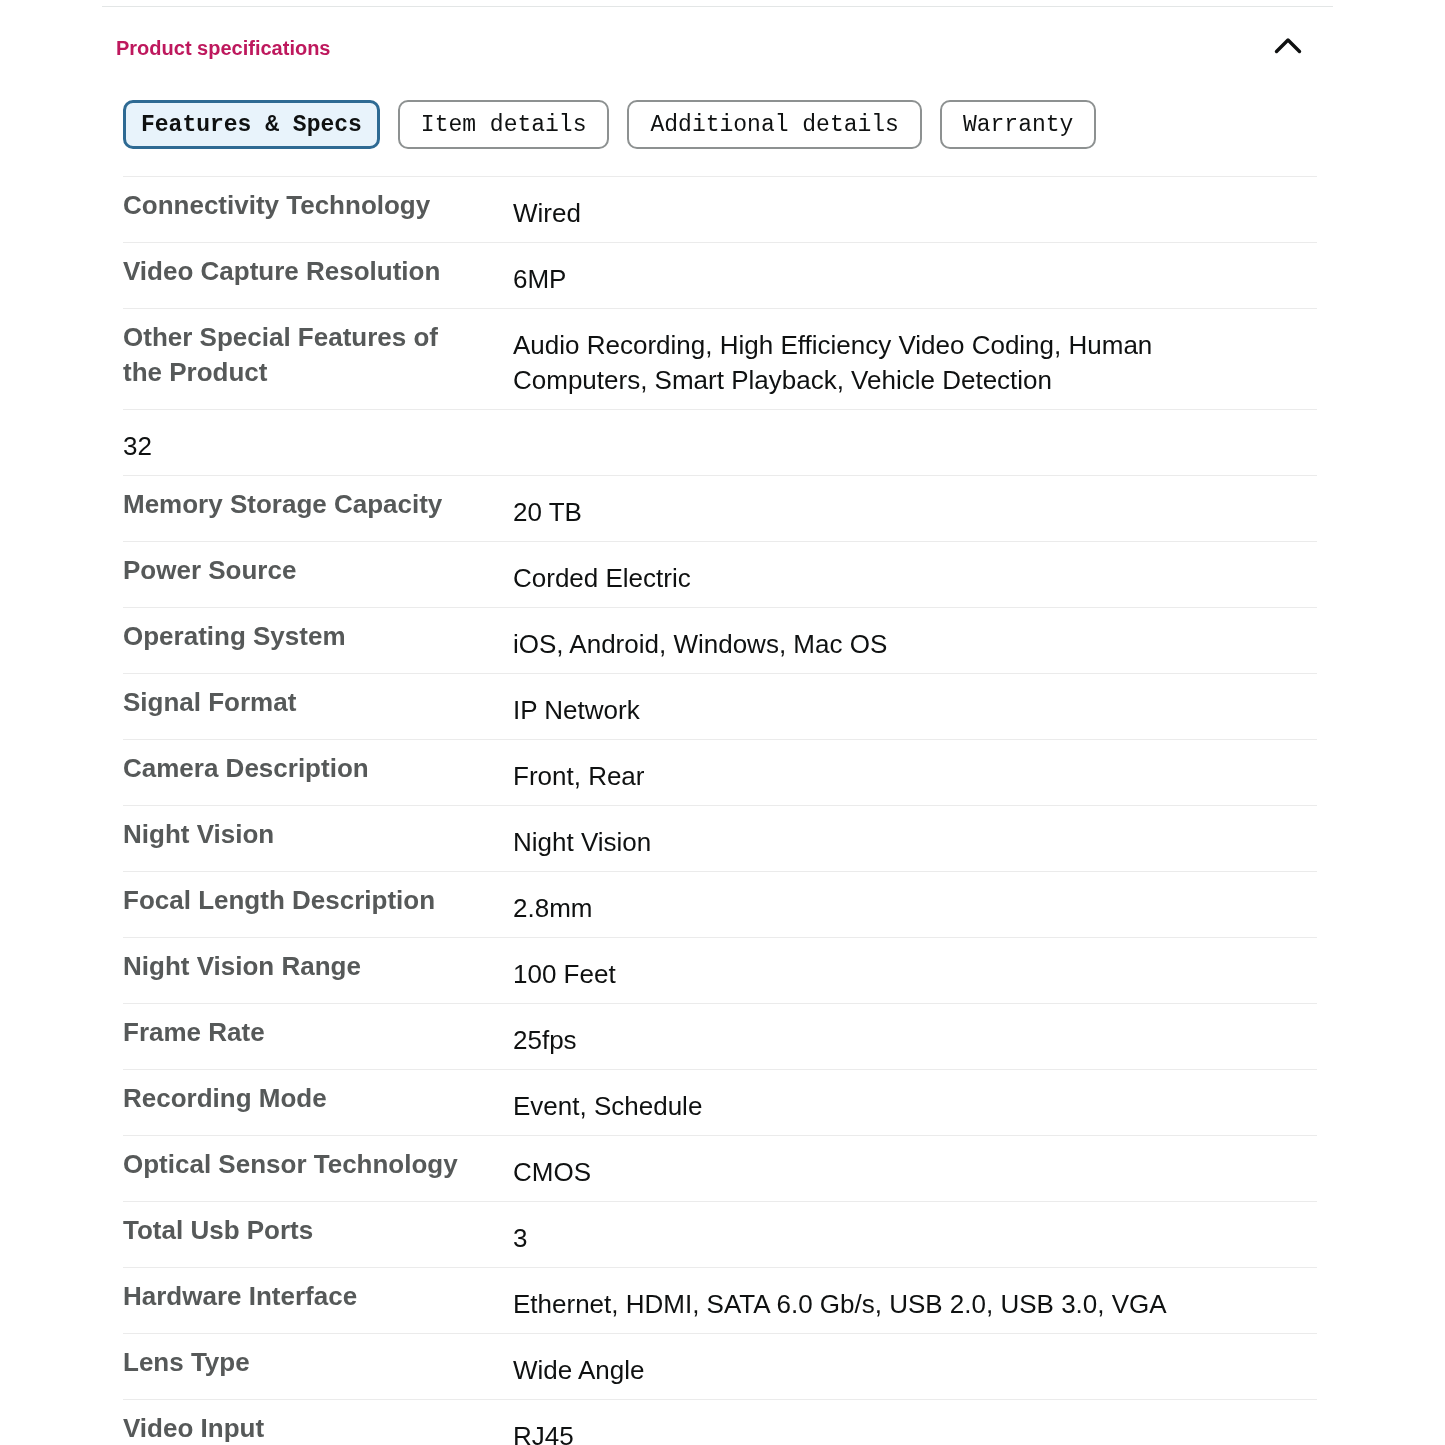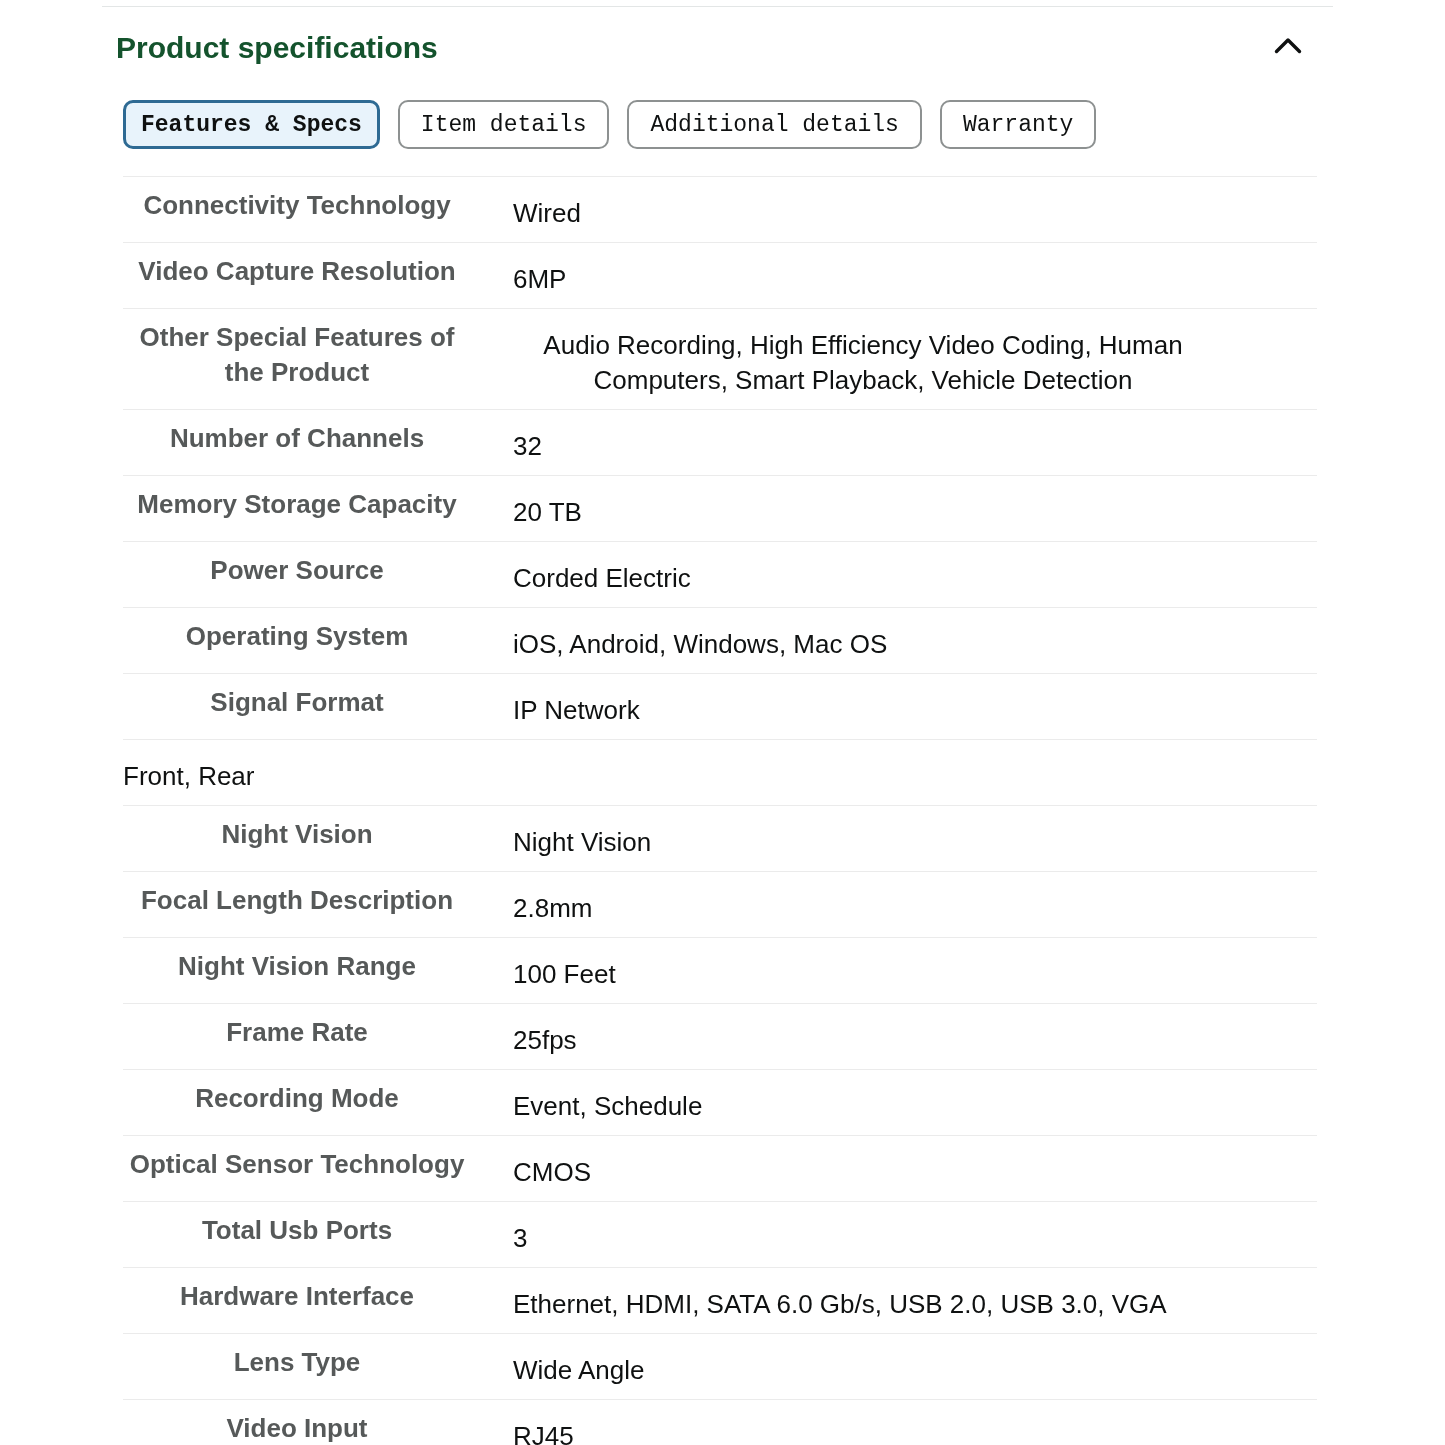--- a/index.html
+++ b/index.html
@@ -12,24 +12,24 @@
   }
   .panel {
     position:absolute;
     left:102px; top:6px;
     width:1231px;
     border-top:1px solid #e3e6e6;
     background:#ffffff;
   }
   .panel-header { position:relative; padding:22px 0 0 14px; }
   .section-title {
-    font-size:30px;
+    font-size:20px;
     line-height:38px;
     font-weight:700;
-    color:#14532d;
+    color:#be185d;
   }
   .collapse-btn {
     position:absolute;
     top:24px; right:28px;
     width:34px; height:28px;
     background:none; border:none; cursor:pointer;
     display:flex; align-items:center; justify-content:center;
   }
   .tabs {
     display:flex;
@@ -60,21 +60,20 @@
     width:1194px;
     border-top:1px solid #ebebeb;
   }
   .spec-row {
     display:flex;
     align-items:flex-start;
     padding:11px 0;
     border-bottom:1px solid #ebebeb;
     font-size:26px;
     line-height:35px;
-    text-align:center;
   }
   .spec-label {
     width:390px;
     flex-shrink:0;
     padding-right:42px;
     font-weight:700;
     color:#565959;
   }
   .spec-value {
     max-width:700px;
@@ -110,40 +109,40 @@
     </div>
     <div class="spec-row">
       <div class="spec-label">Video Capture Resolution</div>
       <div class="spec-value">6MP</div>
     </div>
     <div class="spec-row">
       <div class="spec-label">Other Special Features of the Product</div>
       <div class="spec-value">Audio Recording, High Efficiency Video Coding, Human Computers, Smart Playback, Vehicle Detection</div>
     </div>
     <div class="spec-row">
-      <div class="spec-label">Number of Channels</div>
       <div class="spec-value">32</div>
     </div>
     <div class="spec-row">
       <div class="spec-label">Memory Storage Capacity</div>
       <div class="spec-value">20 TB</div>
     </div>
     <div class="spec-row">
       <div class="spec-label">Power Source</div>
       <div class="spec-value">Corded Electric</div>
     </div>
     <div class="spec-row">
       <div class="spec-label">Operating System</div>
       <div class="spec-value">iOS, Android, Windows, Mac OS</div>
     </div>
     <div class="spec-row">
       <div class="spec-label">Signal Format</div>
       <div class="spec-value">IP Network</div>
     </div>
     <div class="spec-row">
+      <div class="spec-label">Camera Description</div>
       <div class="spec-value">Front, Rear</div>
     </div>
     <div class="spec-row">
       <div class="spec-label">Night Vision</div>
       <div class="spec-value">Night Vision</div>
     </div>
     <div class="spec-row">
       <div class="spec-label">Focal Length Description</div>
       <div class="spec-value">2.8mm</div>
     </div>

